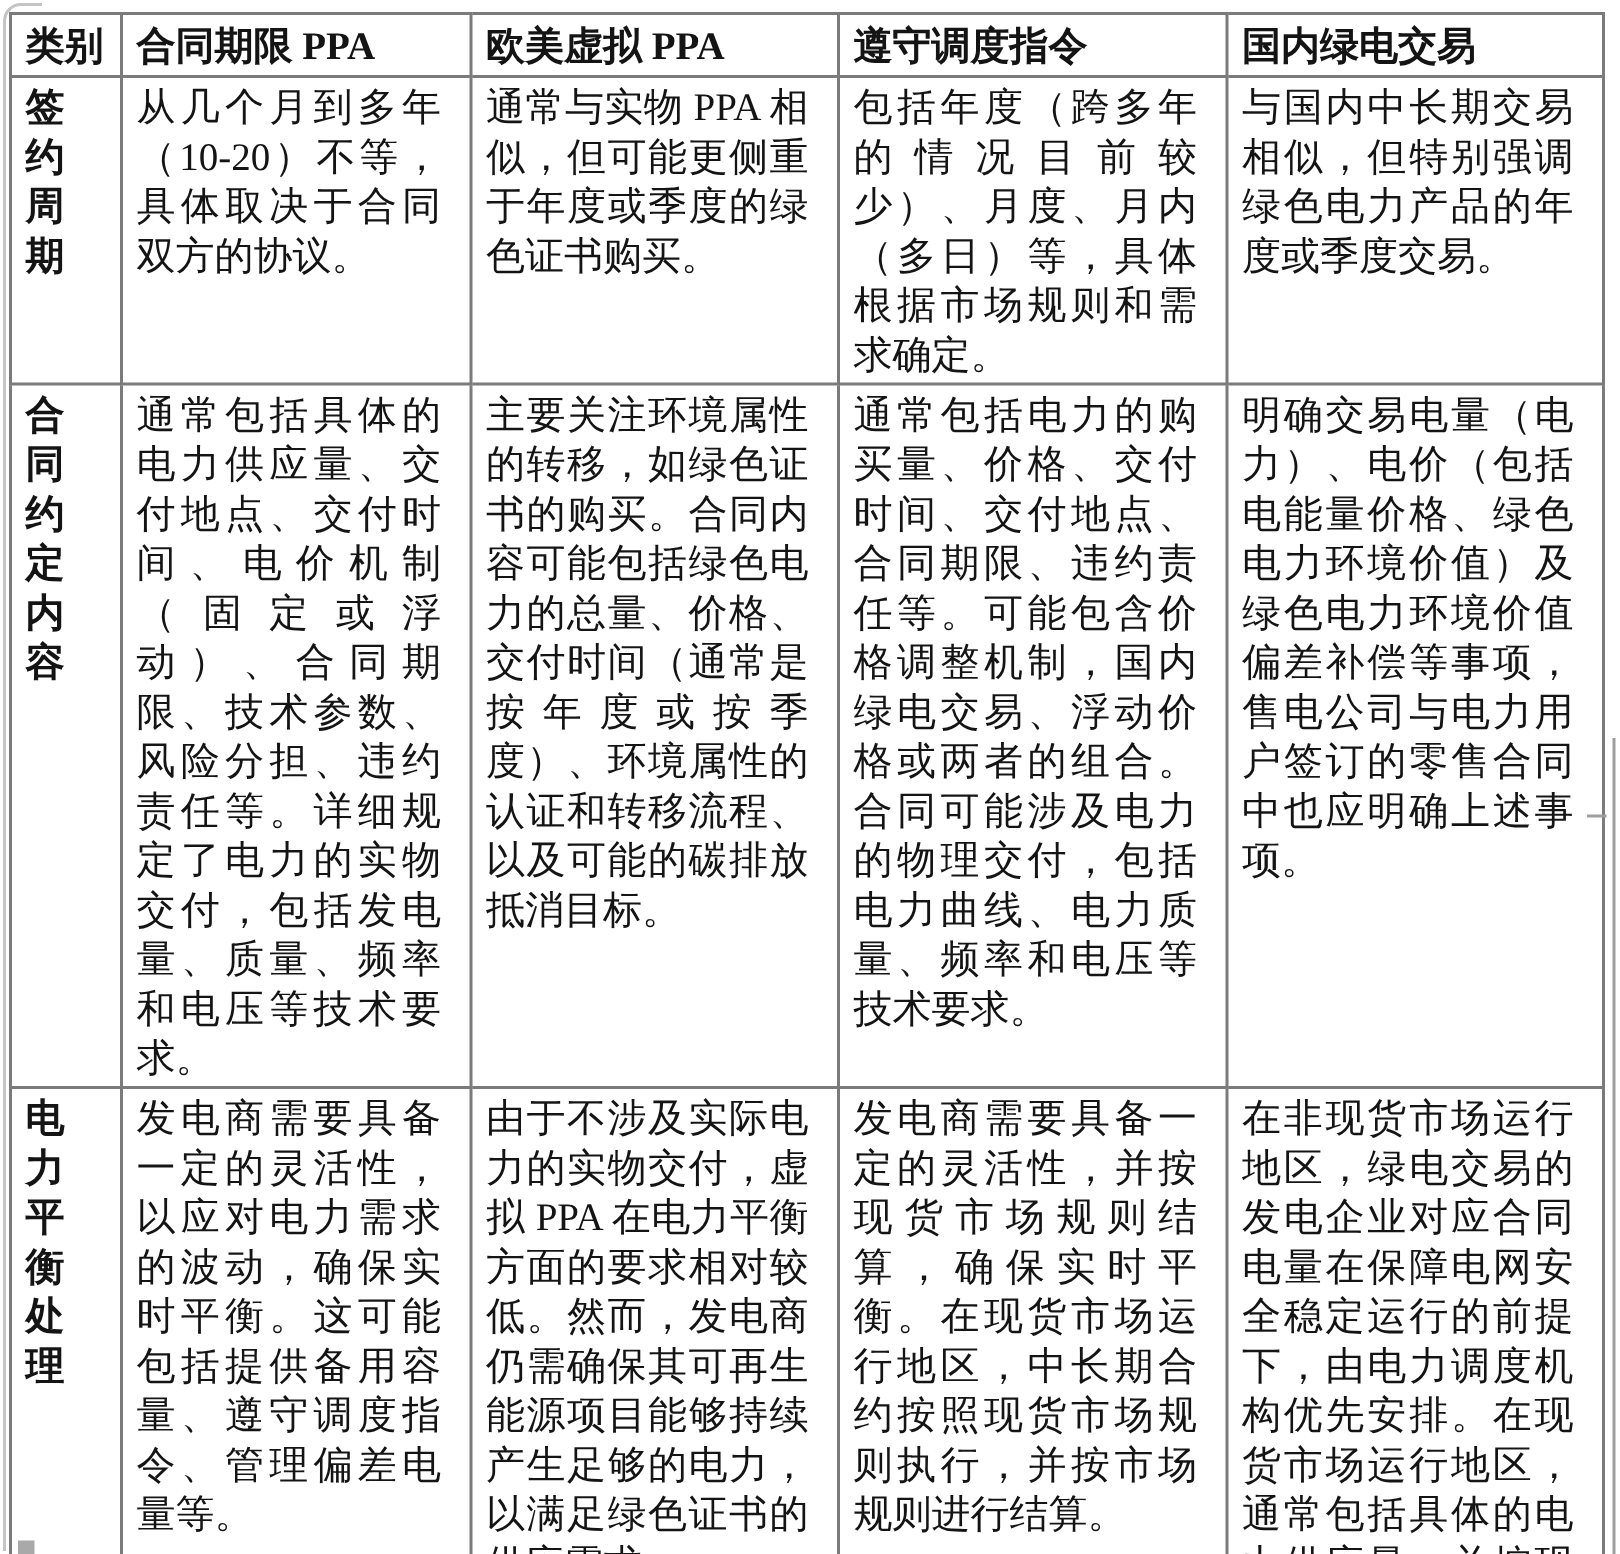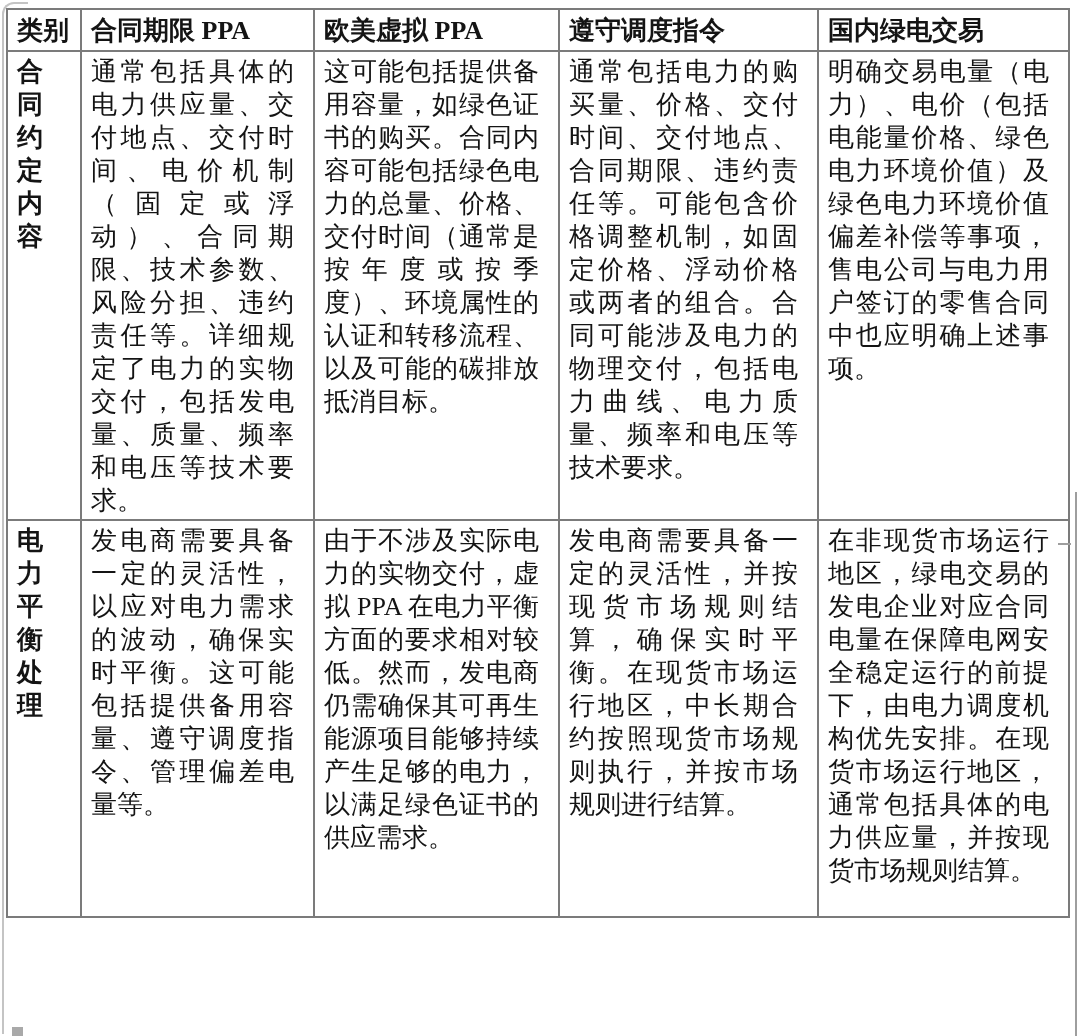--- a/index.html
+++ b/index.html
@@ -91,25 +91,32 @@
     <thead>
       <tr>
         <th>类别</th>
         <th>合同期限 PPA</th>
         <th>欧美虚拟 PPA</th>
         <th>遵守调度指令</th>
         <th>国内绿电交易</th>
       </tr>
     </thead>
     <tbody>
+      <tr class="r1">
+        <th class="row-label">签约周期</th>
+        <td>从几个月到多年（10-20）不等，具体取决于合同双方的协议。</td>
+        <td>通常与实物 PPA 相似，但可能更侧重于年度或季度的绿色证书购买。</td>
+        <td>包括年度（跨多年的情况目前较少）、月度、月内（多日）等，具体根据市场规则和需求确定。</td>
+        <td>与国内中长期交易相似，但特别强调绿色电力产品的年度或季度交易。</td>
+      </tr>
       <tr class="r2">
         <th class="row-label">合同约定内容</th>
         <td>通常包括具体的电力供应量、交付地点、交付时间、电价机制（固定或浮动）、合同期限、技术参数、风险分担、违约责任等。详细规定了电力的实物交付，包括发电量、质量、频率和电压等技术要求。</td>
-        <td>这可能包括提供备用容量，如绿色证书的购买。合同内容可能包括绿色电力的总量、价格、交付时间（通常是按年度或按季度）、环境属性的认证和转移流程、以及可能的碳排放抵消目标。</td>
-        <td>通常包括电力的购买量、价格、交付时间、交付地点、合同期限、违约责任等。可能包含价格调整机制，如固定价格、浮动价格或两者的组合。合同可能涉及电力的物理交付，包括电力曲线、电力质量、频率和电压等技术要求。</td>
+        <td>主要关注环境属性的转移，如绿色证书的购买。合同内容可能包括绿色电力的总量、价格、交付时间（通常是按年度或按季度）、环境属性的认证和转移流程、以及可能的碳排放抵消目标。</td>
+        <td>通常包括电力的购买量、价格、交付时间、交付地点、合同期限、违约责任等。可能包含价格调整机制，国内绿电交易、浮动价格或两者的组合。合同可能涉及电力的物理交付，包括电力曲线、电力质量、频率和电压等技术要求。</td>
         <td>明确交易电量（电力）、电价（包括电能量价格、绿色电力环境价值）及绿色电力环境价值偏差补偿等事项，售电公司与电力用户签订的零售合同中也应明确上述事项。</td>
       </tr>
       <tr class="r3">
         <th class="row-label">电力平衡处理</th>
         <td>发电商需要具备一定的灵活性，以应对电力需求的波动，确保实时平衡。这可能包括提供备用容量、遵守调度指令、管理偏差电量等。</td>
         <td>由于不涉及实际电力的实物交付，虚拟 PPA 在电力平衡方面的要求相对较低。然而，发电商仍需确保其可再生能源项目能够持续产生足够的电力，以满足绿色证书的供应需求。</td>
         <td>发电商需要具备一定的灵活性，并按现货市场规则结算，确保实时平衡。在现货市场运行地区，中长期合约按照现货市场规则执行，并按市场规则进行结算。</td>
         <td>在非现货市场运行地区，绿电交易的发电企业对应合同电量在保障电网安全稳定运行的前提下，由电力调度机构优先安排。在现货市场运行地区，通常包括具体的电力供应量，并按现货市场规则结算。</td>
       </tr>
     </tbody>

